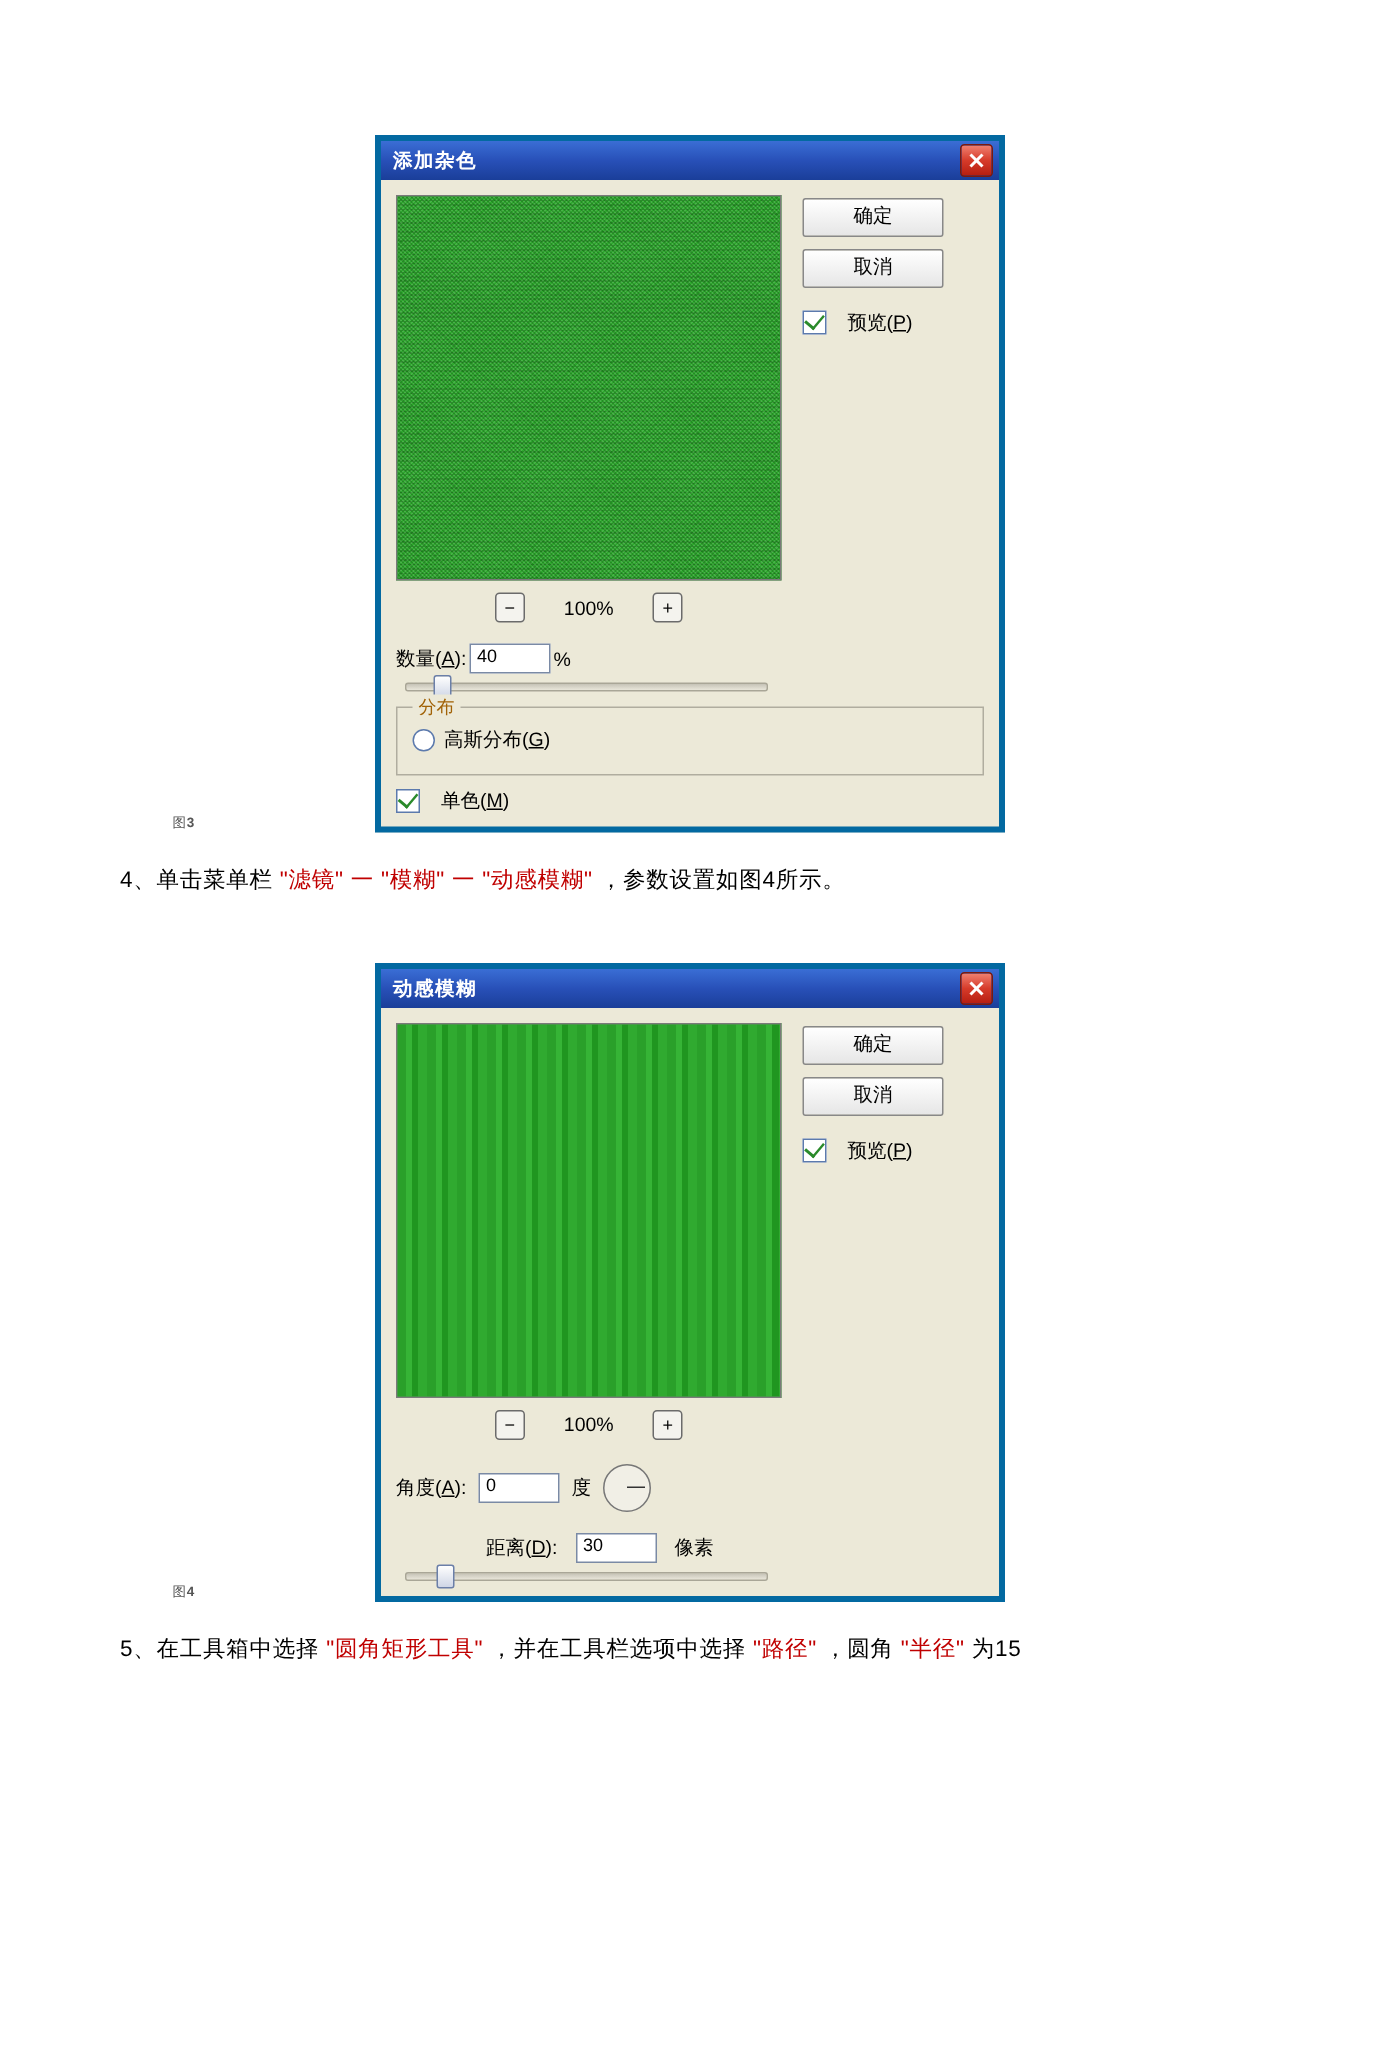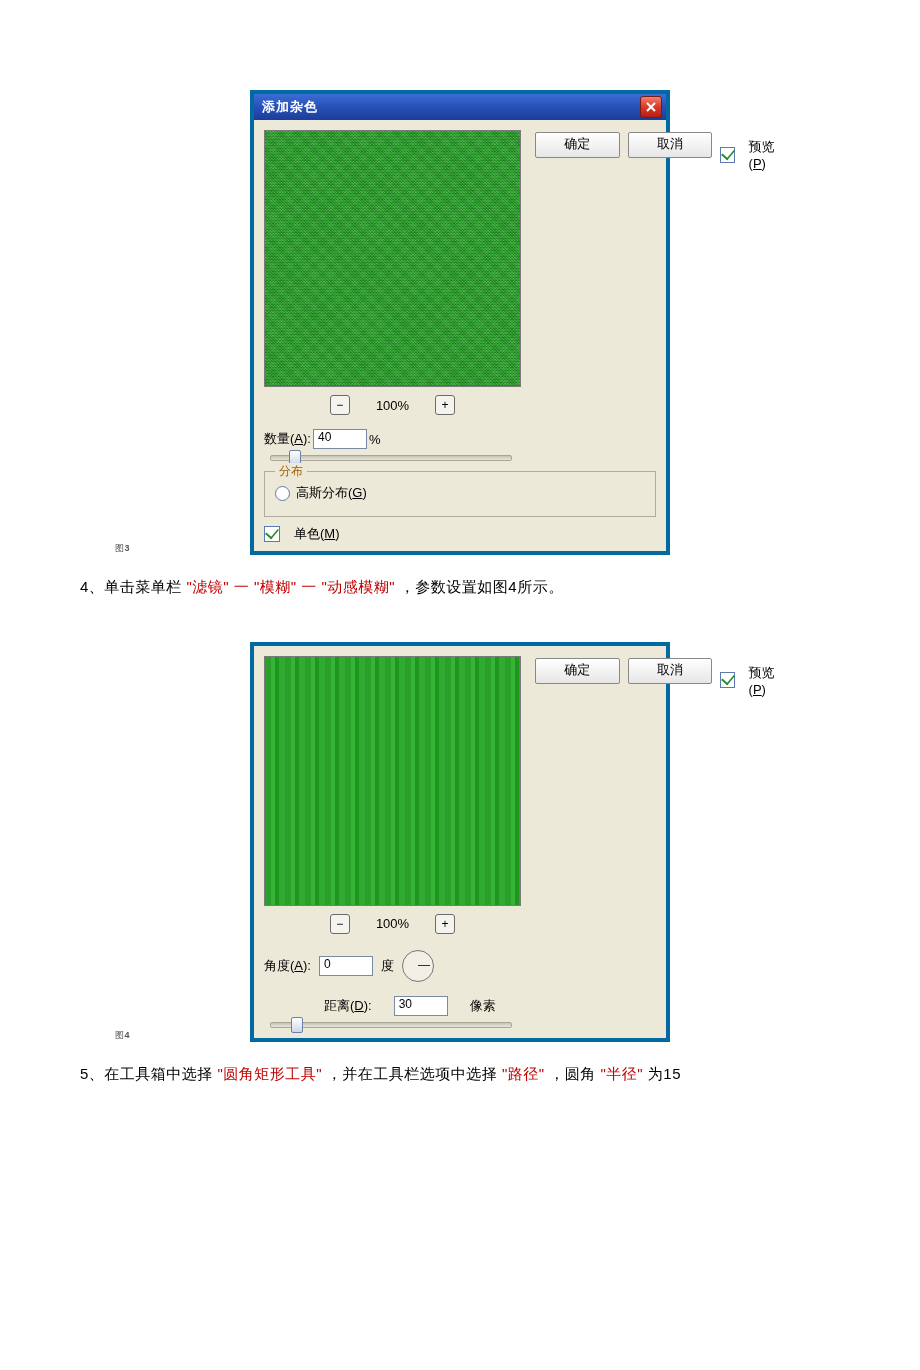--- a/index.html
+++ b/index.html
@@ -108,21 +108,21 @@
     border-radius: 3px;
     background: #f4f3ee;
     display:flex; align-items:center; justify-content:center;
     font-size: 12px;
     cursor: pointer;
   }
 
   
   .side-col {
     display: flex;
-    flex-direction: row;
+    flex-direction: column;
     gap: 8px;
     align-items: flex-start;
     padding-top: 2px;
   }
   .ps-button {
     width: 92px; height: 24px;
     border: 1px solid #888;
     background: linear-gradient(to bottom,#fff,#e6e6e6);
     border-radius: 2px;
     text-align: center;
@@ -222,21 +222,21 @@
     border-radius: 50%;
     background:#f1efe6;
     position:relative;
   }
   .angle-dial::after {
     content:""; position:absolute;
     left:15px; top:14px; width:12px; height:1px;
     background:#333;
   }
 
-  .dist-row { display:flex; align-items:center; gap:22px; margin-top:14px; margin-left:60px; }
+  .dist-row { display:flex; align-items:center; gap:12px; margin-top:14px; margin-left:60px; }
 
   
   .para {
     font-size: 15px;
     line-height: 1.9;
     margin: 18px 0 6px 0;
     letter-spacing: 0.5px;
   }
   .red { color: #c00000; }
 </style>
@@ -315,20 +315,30 @@
   <span class="red">"动感模糊"</span>
   <span>，参数设置如图4所示。</span>
 </p>
 
 <div class="fig-wrap">
   <div class="fig-label">
     <span>图</span><b>4</b>
   </div>
 
   <div class="dialog">
+    <div class="titlebar">
+      <span>动感模糊</span>
+      <span class="spacer"></span>
+      <div class="close-btn">
+        <svg width="10" height="10" viewBox="0 0 10 10">
+            <line x1="1" y1="1" x2="9" y2="9"></line>
+            <line x1="9" y1="1" x2="1" y2="9"></line>
+          </svg>
+      </div>
+    </div>
     <div class="dlg-body">
       <div class="preview-row">
         <div class="preview-col">
           <div class="preview-box" style="height:248px;">
             <div class="motion-fill"></div>
           </div>
           <div class="zoom-row">
             <div class="zoom-btn">−</div>
             <span>100%</span>
             <div class="zoom-btn">+</div>

